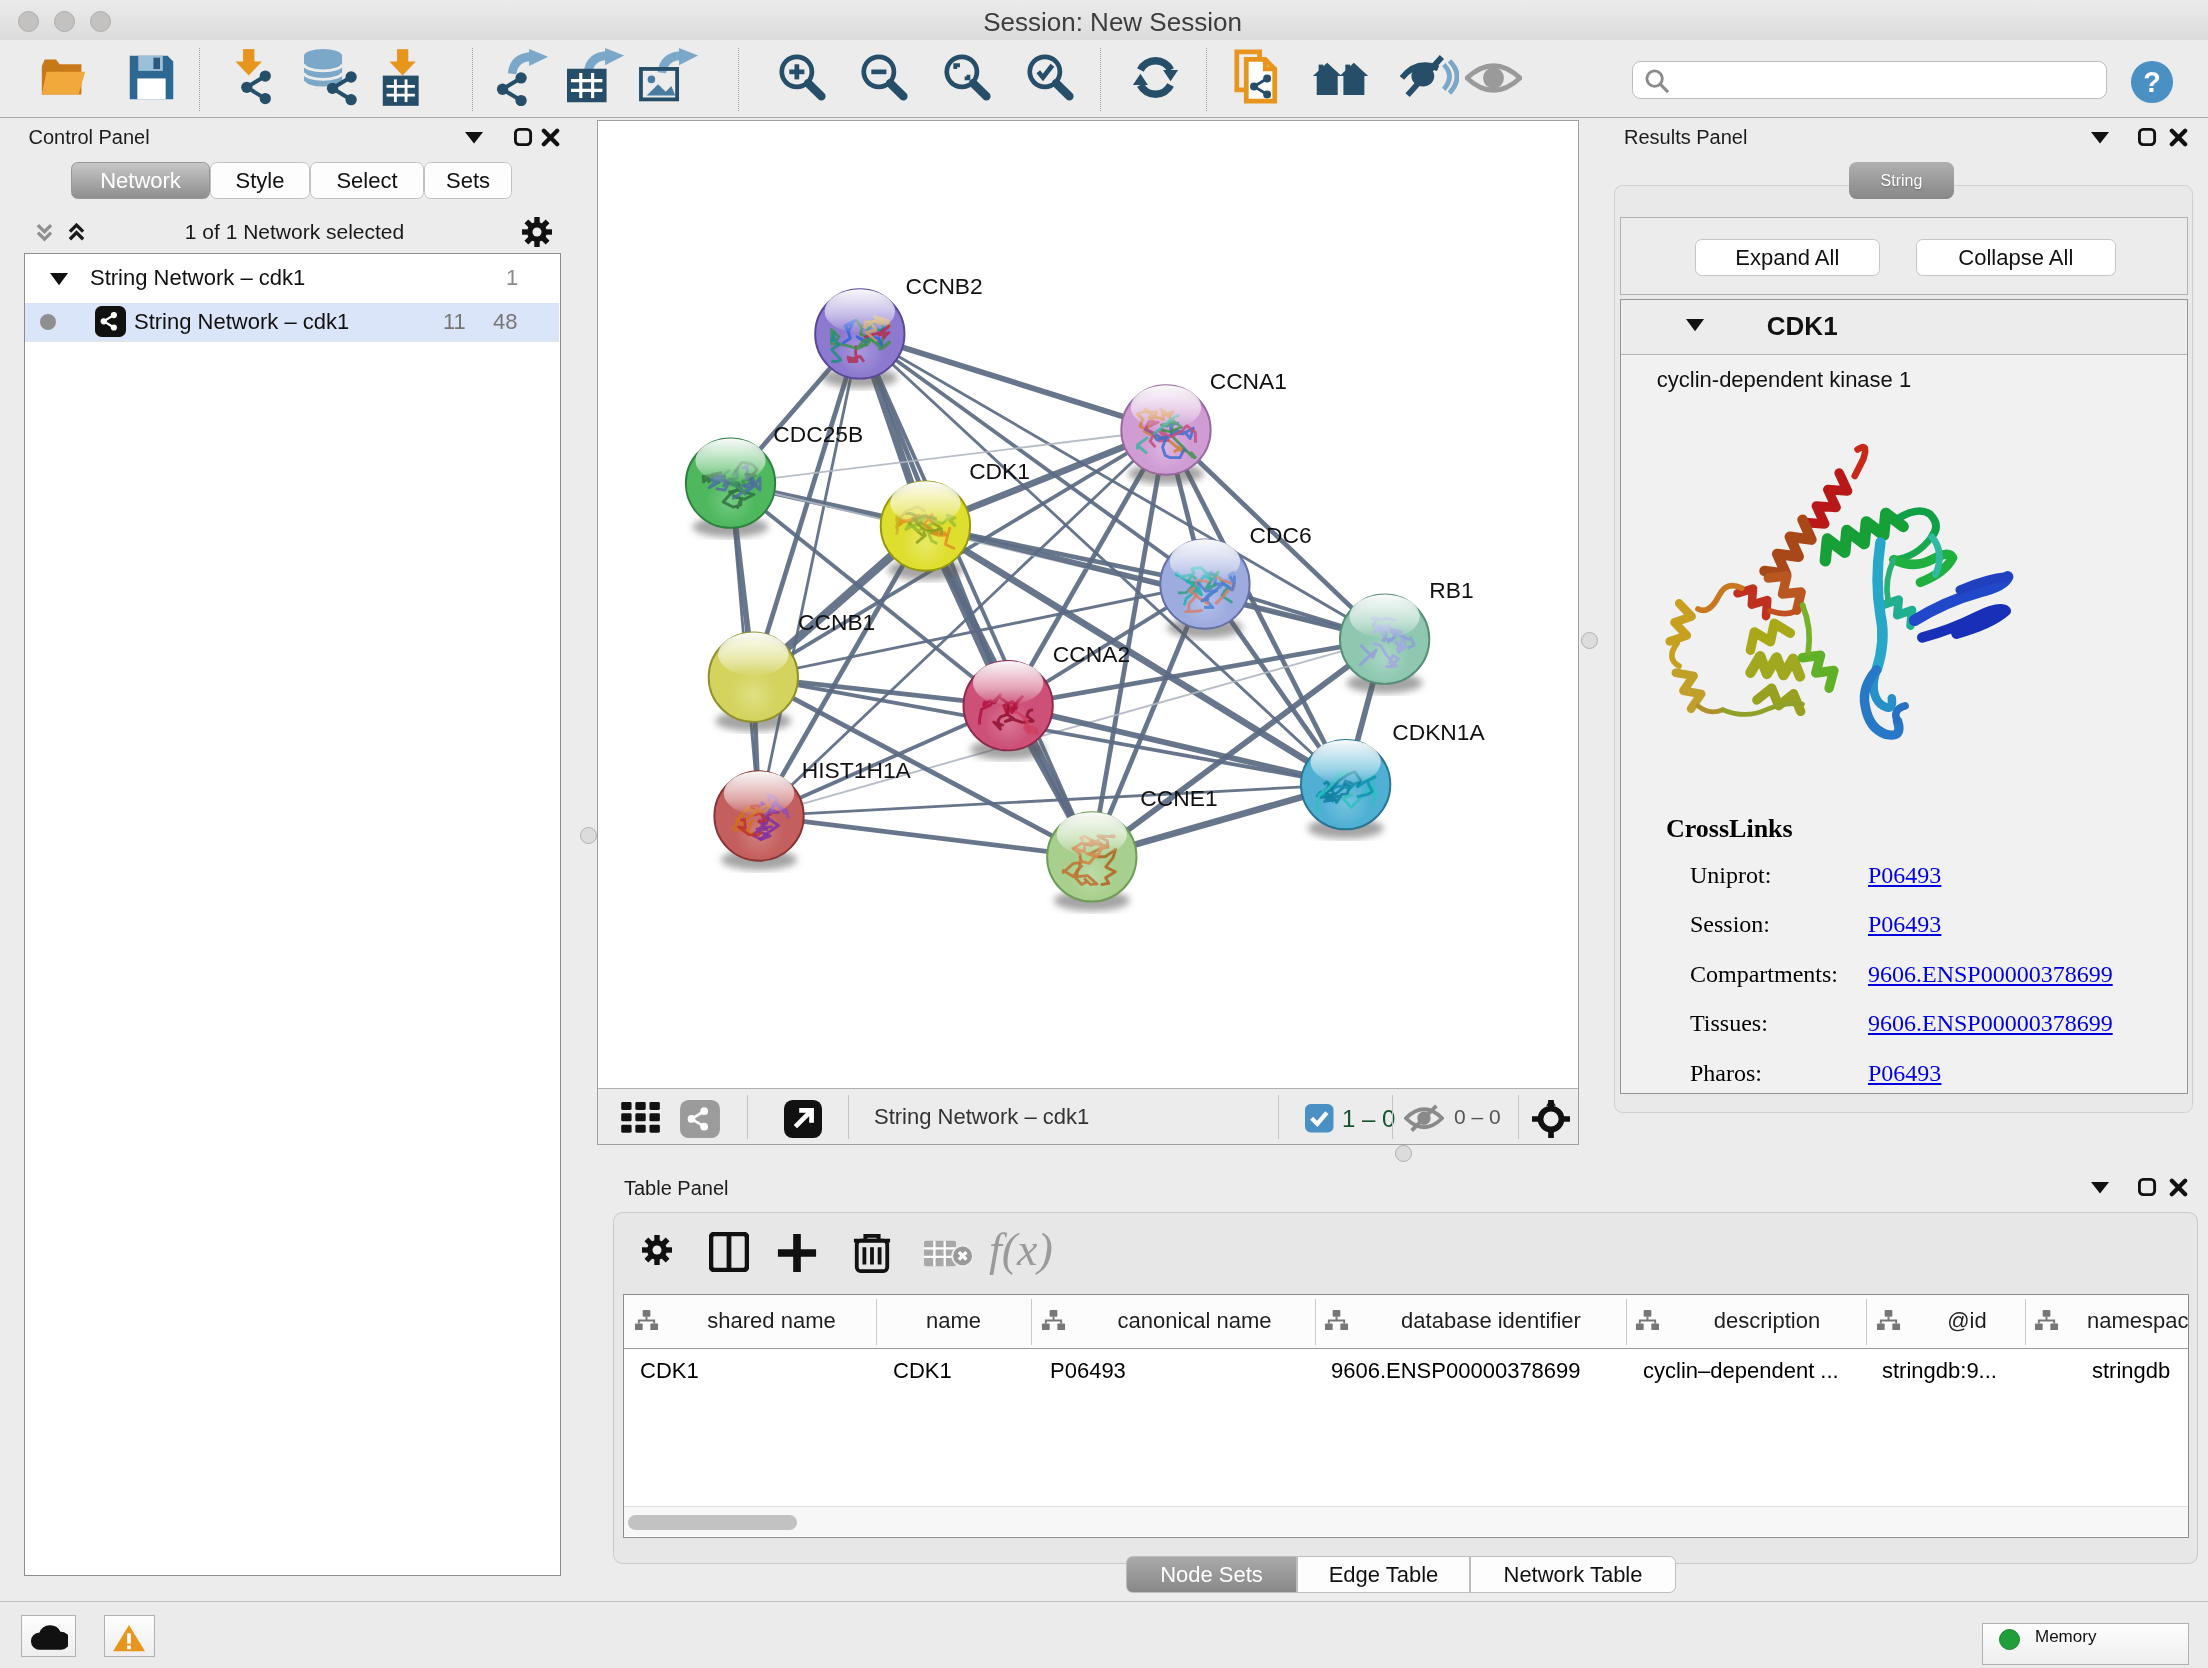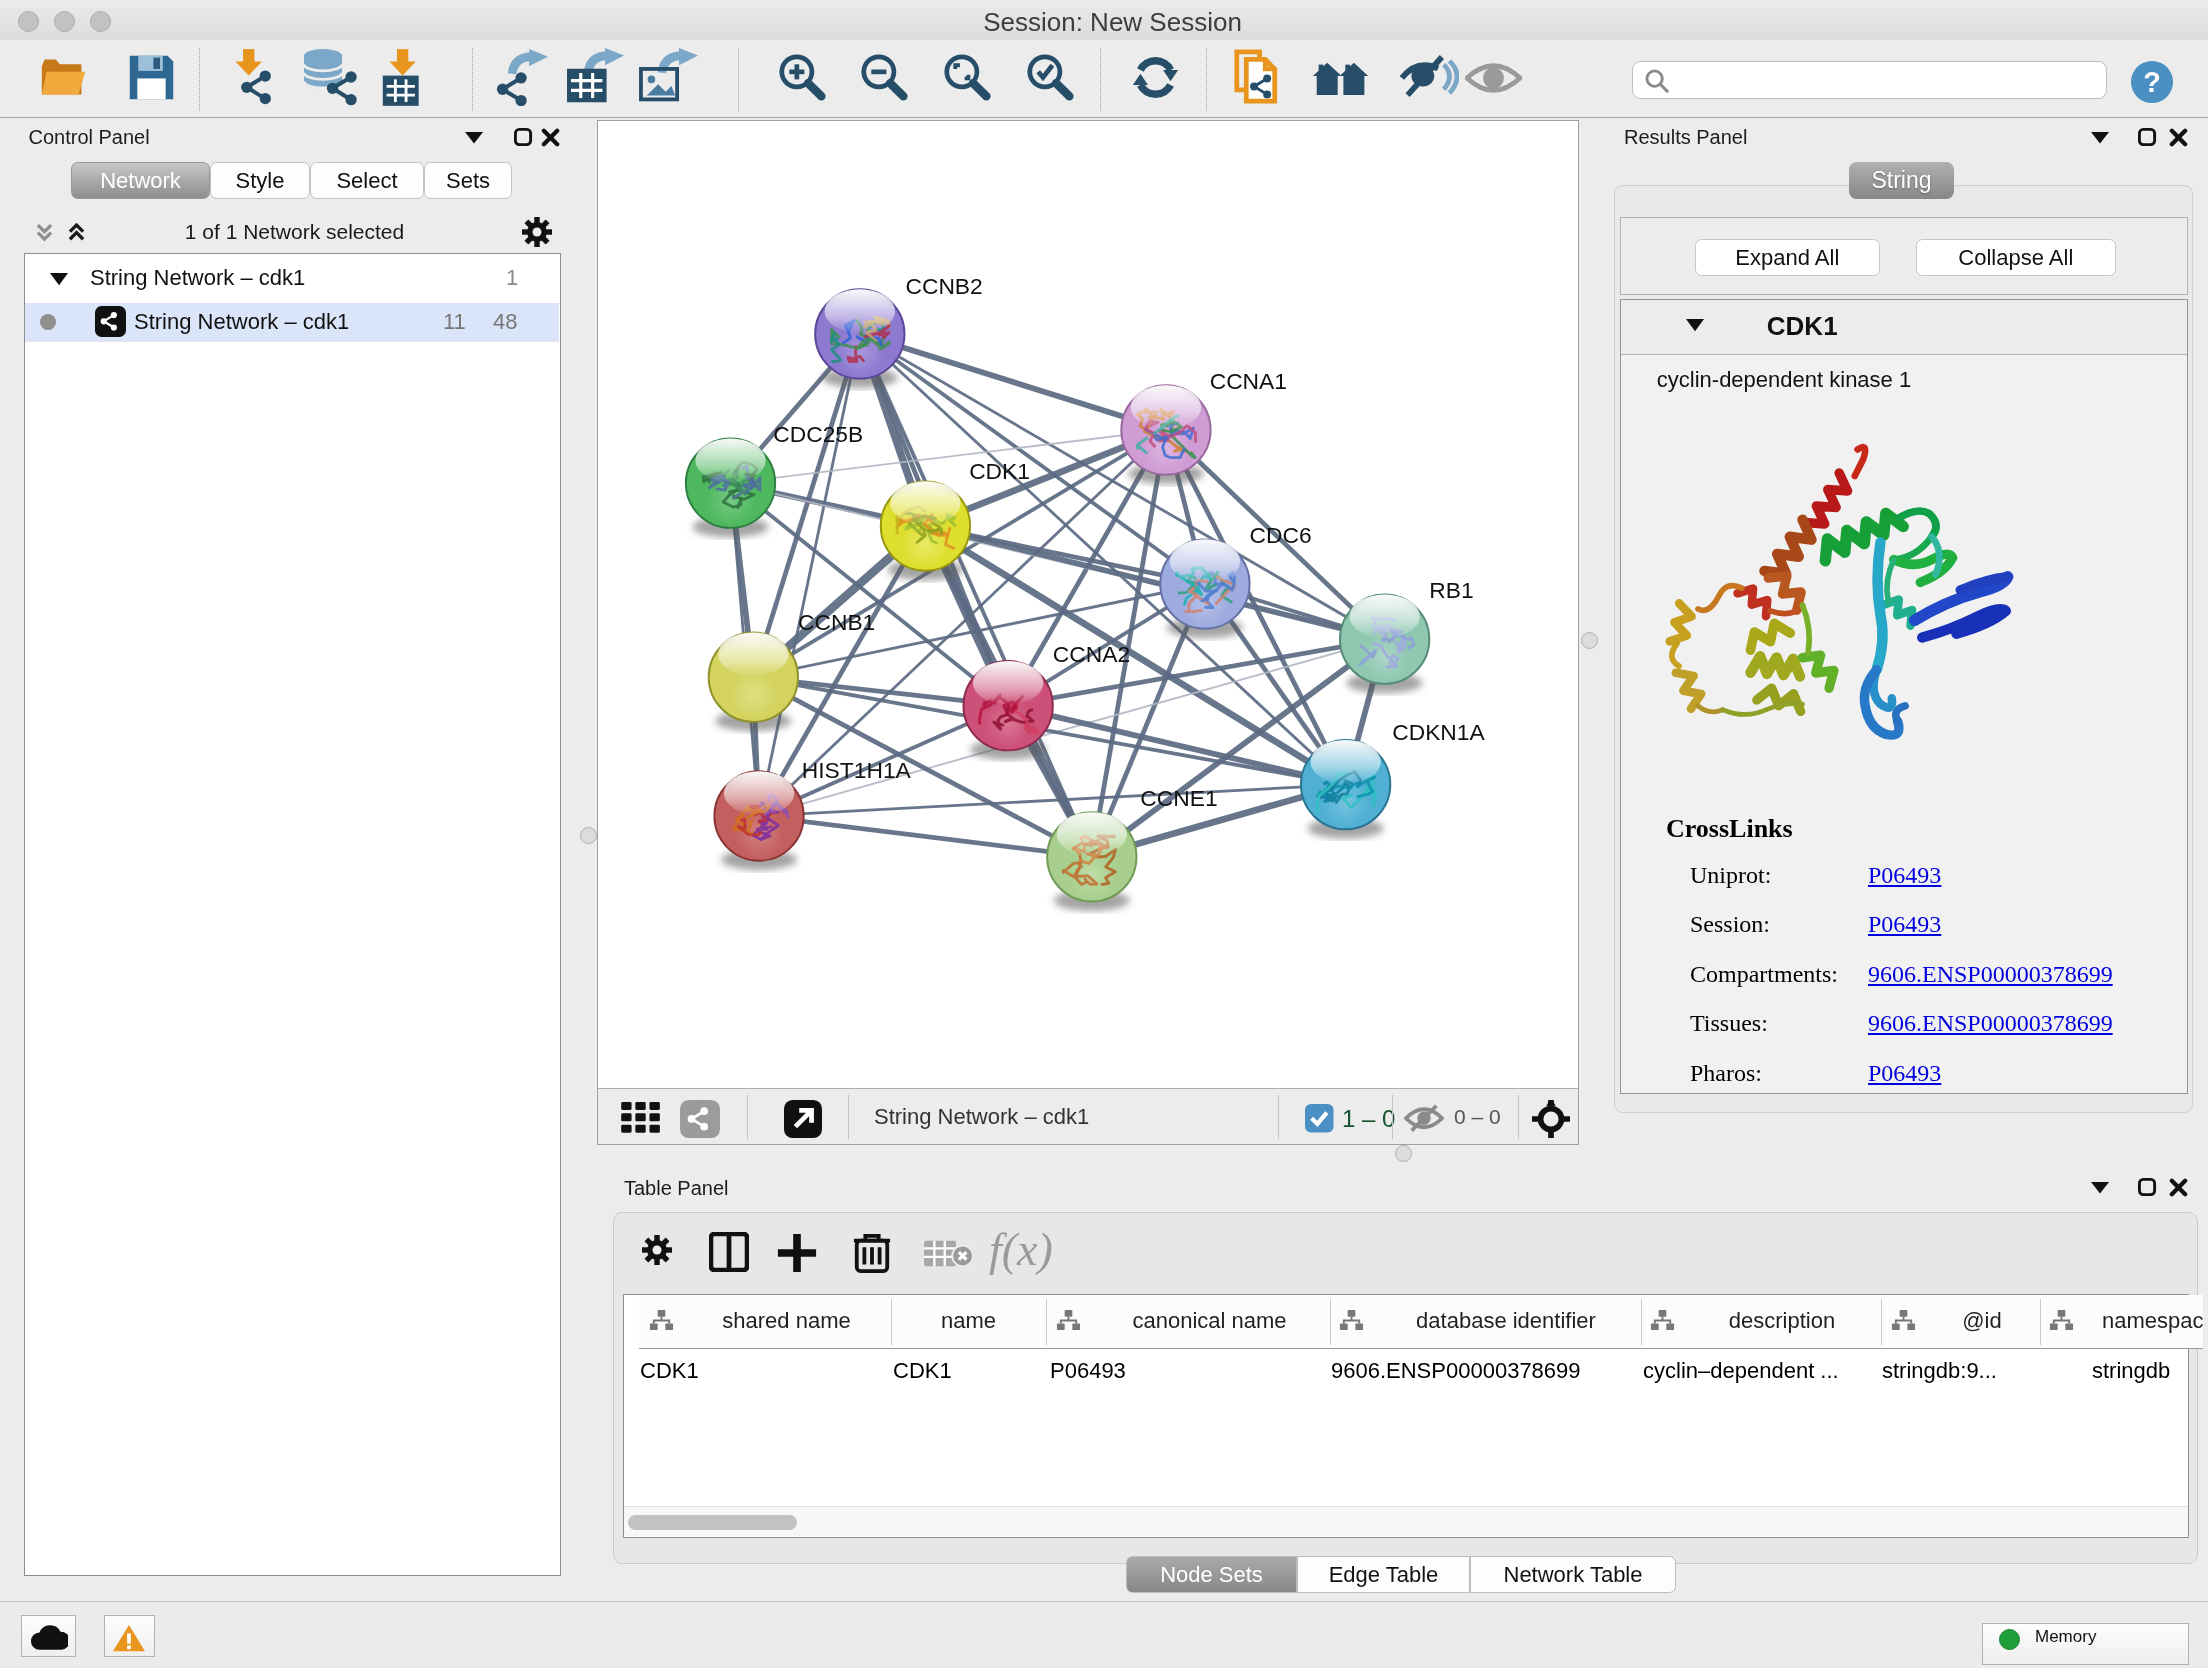--- a/index.html
+++ b/index.html
@@ -16,31 +16,31 @@
 .tab{position:absolute;top:162px;height:37px;border:1px solid #c2c2c2;background:#fdfdfd;color:#111;font-size:22px;text-align:center;line-height:35px;border-radius:6.7px;}
 .tabsel{background:linear-gradient(#c7c7c7,#8e8e8e);color:#fff;border:1px solid #979797;}
 #cpbox{left:24px;top:253px;width:537px;height:1323px;background:#fff;border:1.9px solid #8d8d8d;}
 #cprow2{left:0px;top:49px;width:534px;height:39px;background:#dbe5f9;border-bottom:1px solid #e4e4e4;}
 
 #netframe{left:597px;top:120px;width:982px;height:1025px;background:#fff;border:1px solid #9f9f9f;}
 #netbar{left:0px;top:967px;width:980px;height:56px;background:#ececec;border-top:1px solid #b0b0b0;}
 .nbsep{position:absolute;top:5.7px;height:44px;width:1px;background:#c3c3c3;}
 
 #rpcont{left:1614px;top:185px;width:579px;height:928px;background:#e9e9e9;border:1px solid #cfcfcf;border-radius:8.6px;}
-#stringtab{left:1849px;top:162px;width:105px;height:37px;background:linear-gradient(#b0b0b0,#878787);border-radius:7.6px;color:#fff;font-size:23px;text-align:center;line-height:37px;text-shadow:0 1px 1.9px #666;}
+#stringtab{left:1849px;top:162px;width:105px;height:37px;background:linear-gradient(#b0b0b0,#878787);border-radius:7.6px;color:#fff;font-size:16px;text-align:center;line-height:37px;text-shadow:0 1px 1.9px #666;}
 #rpbox1{left:4.8px;top:31px;width:568px;height:78px;background:#ececec;border:1px solid #b2b2b2;}
 .rbtn{position:absolute;top:21px;height:37px;background:#fff;border:1px solid #c6c6c6;border-radius:6.7px;font-size:22px;color:#111;text-align:center;line-height:35px;}
 #rpbox2{left:4.8px;top:113px;width:568px;height:795px;background:#f1f1f1;border:1px solid #949494;}
 #cdk1head{left:0;top:0;width:566px;height:55px;background:#ececec;border-bottom:1px solid #b5b5b5;}
 .serif{font-family:"Liberation Serif",serif;}
 .xlink{color:#0000e0;text-decoration:underline;}
 
 #tpcont{left:613px;top:1212px;width:1585px;height:352px;background:#e7e7e7;border:1px solid #c9c9c9;border-radius:9.5px;}
 #tptable{left:623px;top:1294px;width:1566px;height:244px;background:#fff;border:1px solid #8d8d8d;}
-#tphead{left:15px;top:0;width:1564px;height:54px;background:#fcfcfc;border-bottom:1px solid #9a9a9a;overflow:hidden;}
+#tphead{left:0;top:0;width:1564px;height:54px;background:#fcfcfc;border-bottom:1px solid #9a9a9a;overflow:hidden;}
 .colsep{position:absolute;top:3.8px;height:46px;width:1px;background:#c9c9c9;}
 .hlabel{position:absolute;top:13.3px;font-size:22px;color:#1f1f1f;}
 .cell{position:absolute;top:7.6px;font-size:22px;color:#000;}
 #tpscroll{left:0;top:211px;width:1564px;height:30px;background:#f7f7f7;border-top:1px solid #e0e0e0;}
 #tpthumb{left:3.8px;top:7.6px;width:169px;height:15px;background:#c2c2c2;border-radius:7.6px;}
 .btab{position:absolute;top:1556px;height:37px;border:1px solid #bdbdbd;background:#fdfdfd;color:#111;font-size:22px;text-align:center;line-height:35px;}
 .btabsel{background:linear-gradient(#aaa,#888);color:#fff;}
 #statusline{left:0;top:1601px;width:2208px;height:1px;background:#c2c2c2;}
 #statusbar{left:0;top:1602px;width:2208px;height:67px;background:#ebebeb;}
 .sbtn{position:absolute;top:13.3px;height:42px;background:linear-gradient(#fdfdfd,#eee);border:1.9px solid #b1b1b1;}

